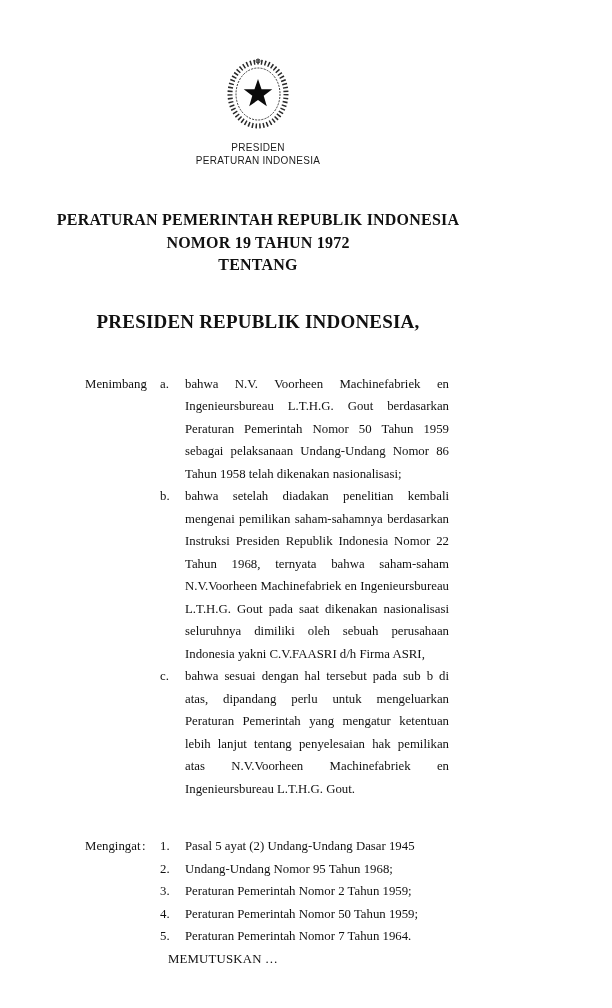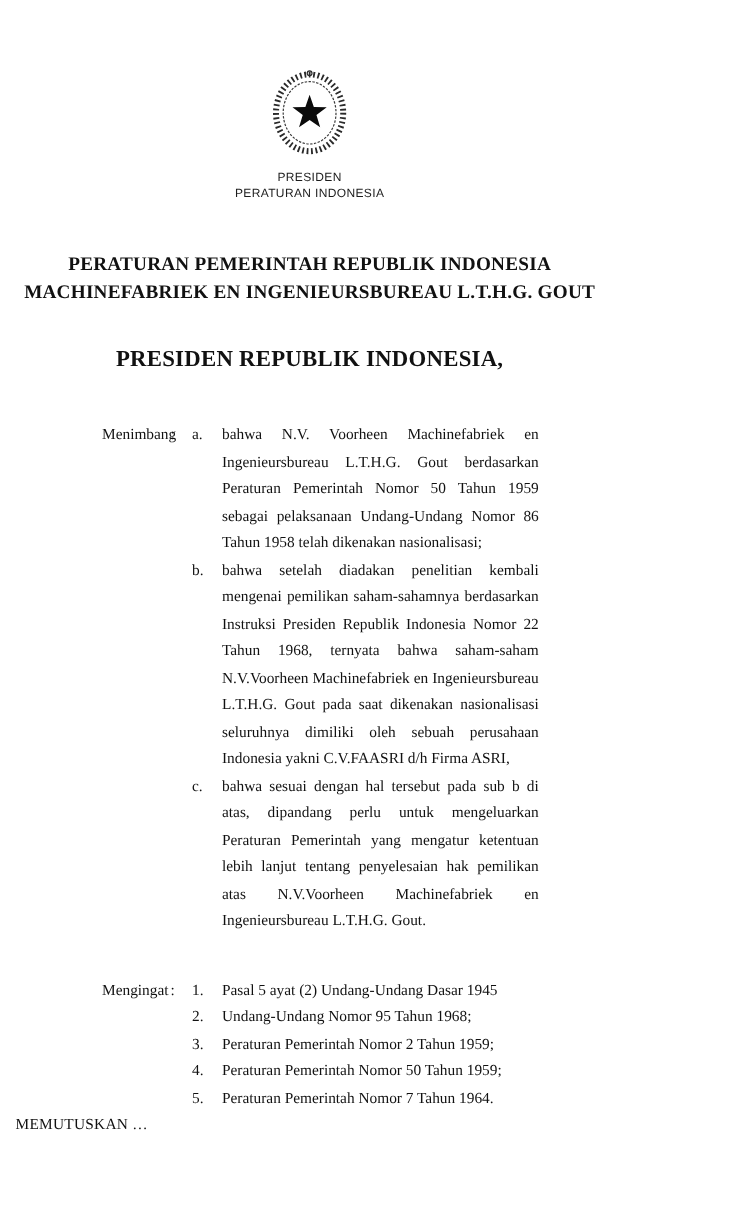--- a/index.html
+++ b/index.html
@@ -56,22 +56,22 @@
   .clause-label { white-space: nowrap; }
   .clause-colon { text-align: left; }
   .clause-items { width: 100%; }
   .clause-item {
     display: grid;
     grid-template-columns: 25px 1fr;
     align-items: start;
   }
   .clause-item .item-text.justified { text-align: justify; }
   .continuation {
-    margin: 0 70px 0 13px;
-    text-align: left;
+    margin: 0 70px 0 0;
+    text-align: center;
     font-size: 12.8px;
     line-height: 22.5px;
     letter-spacing: 0.2px;
   }
 </style>
 </head>
 <body>
 
 <div class="page">
 
@@ -84,21 +84,22 @@
     </svg>
   </div>
 
   <div class="agency">
     <div>PRESIDEN</div>
     <div>PERATURAN INDONESIA</div>
   </div>
 
   <div class="title-block">
     <div>PERATURAN PEMERINTAH REPUBLIK INDONESIA</div>
-    <div>MACHINEFABRIEK EN INGENIEURSBUREAU L.T.H.G. GOUT</div>
+    <div>NOMOR 19 TAHUN 1972</div>
+    <div>TENTANG</div>
   </div>
 
   <div class="salutation">PRESIDEN REPUBLIK INDONESIA,</div>
 
   <div class="clause menimbang">
     <div class="clause-label">Menimbang</div>
     <div class="clause-colon">:</div>
     <div class="clause-items">
       <div class="clause-item">
         <span class="item-marker">a.</span>

